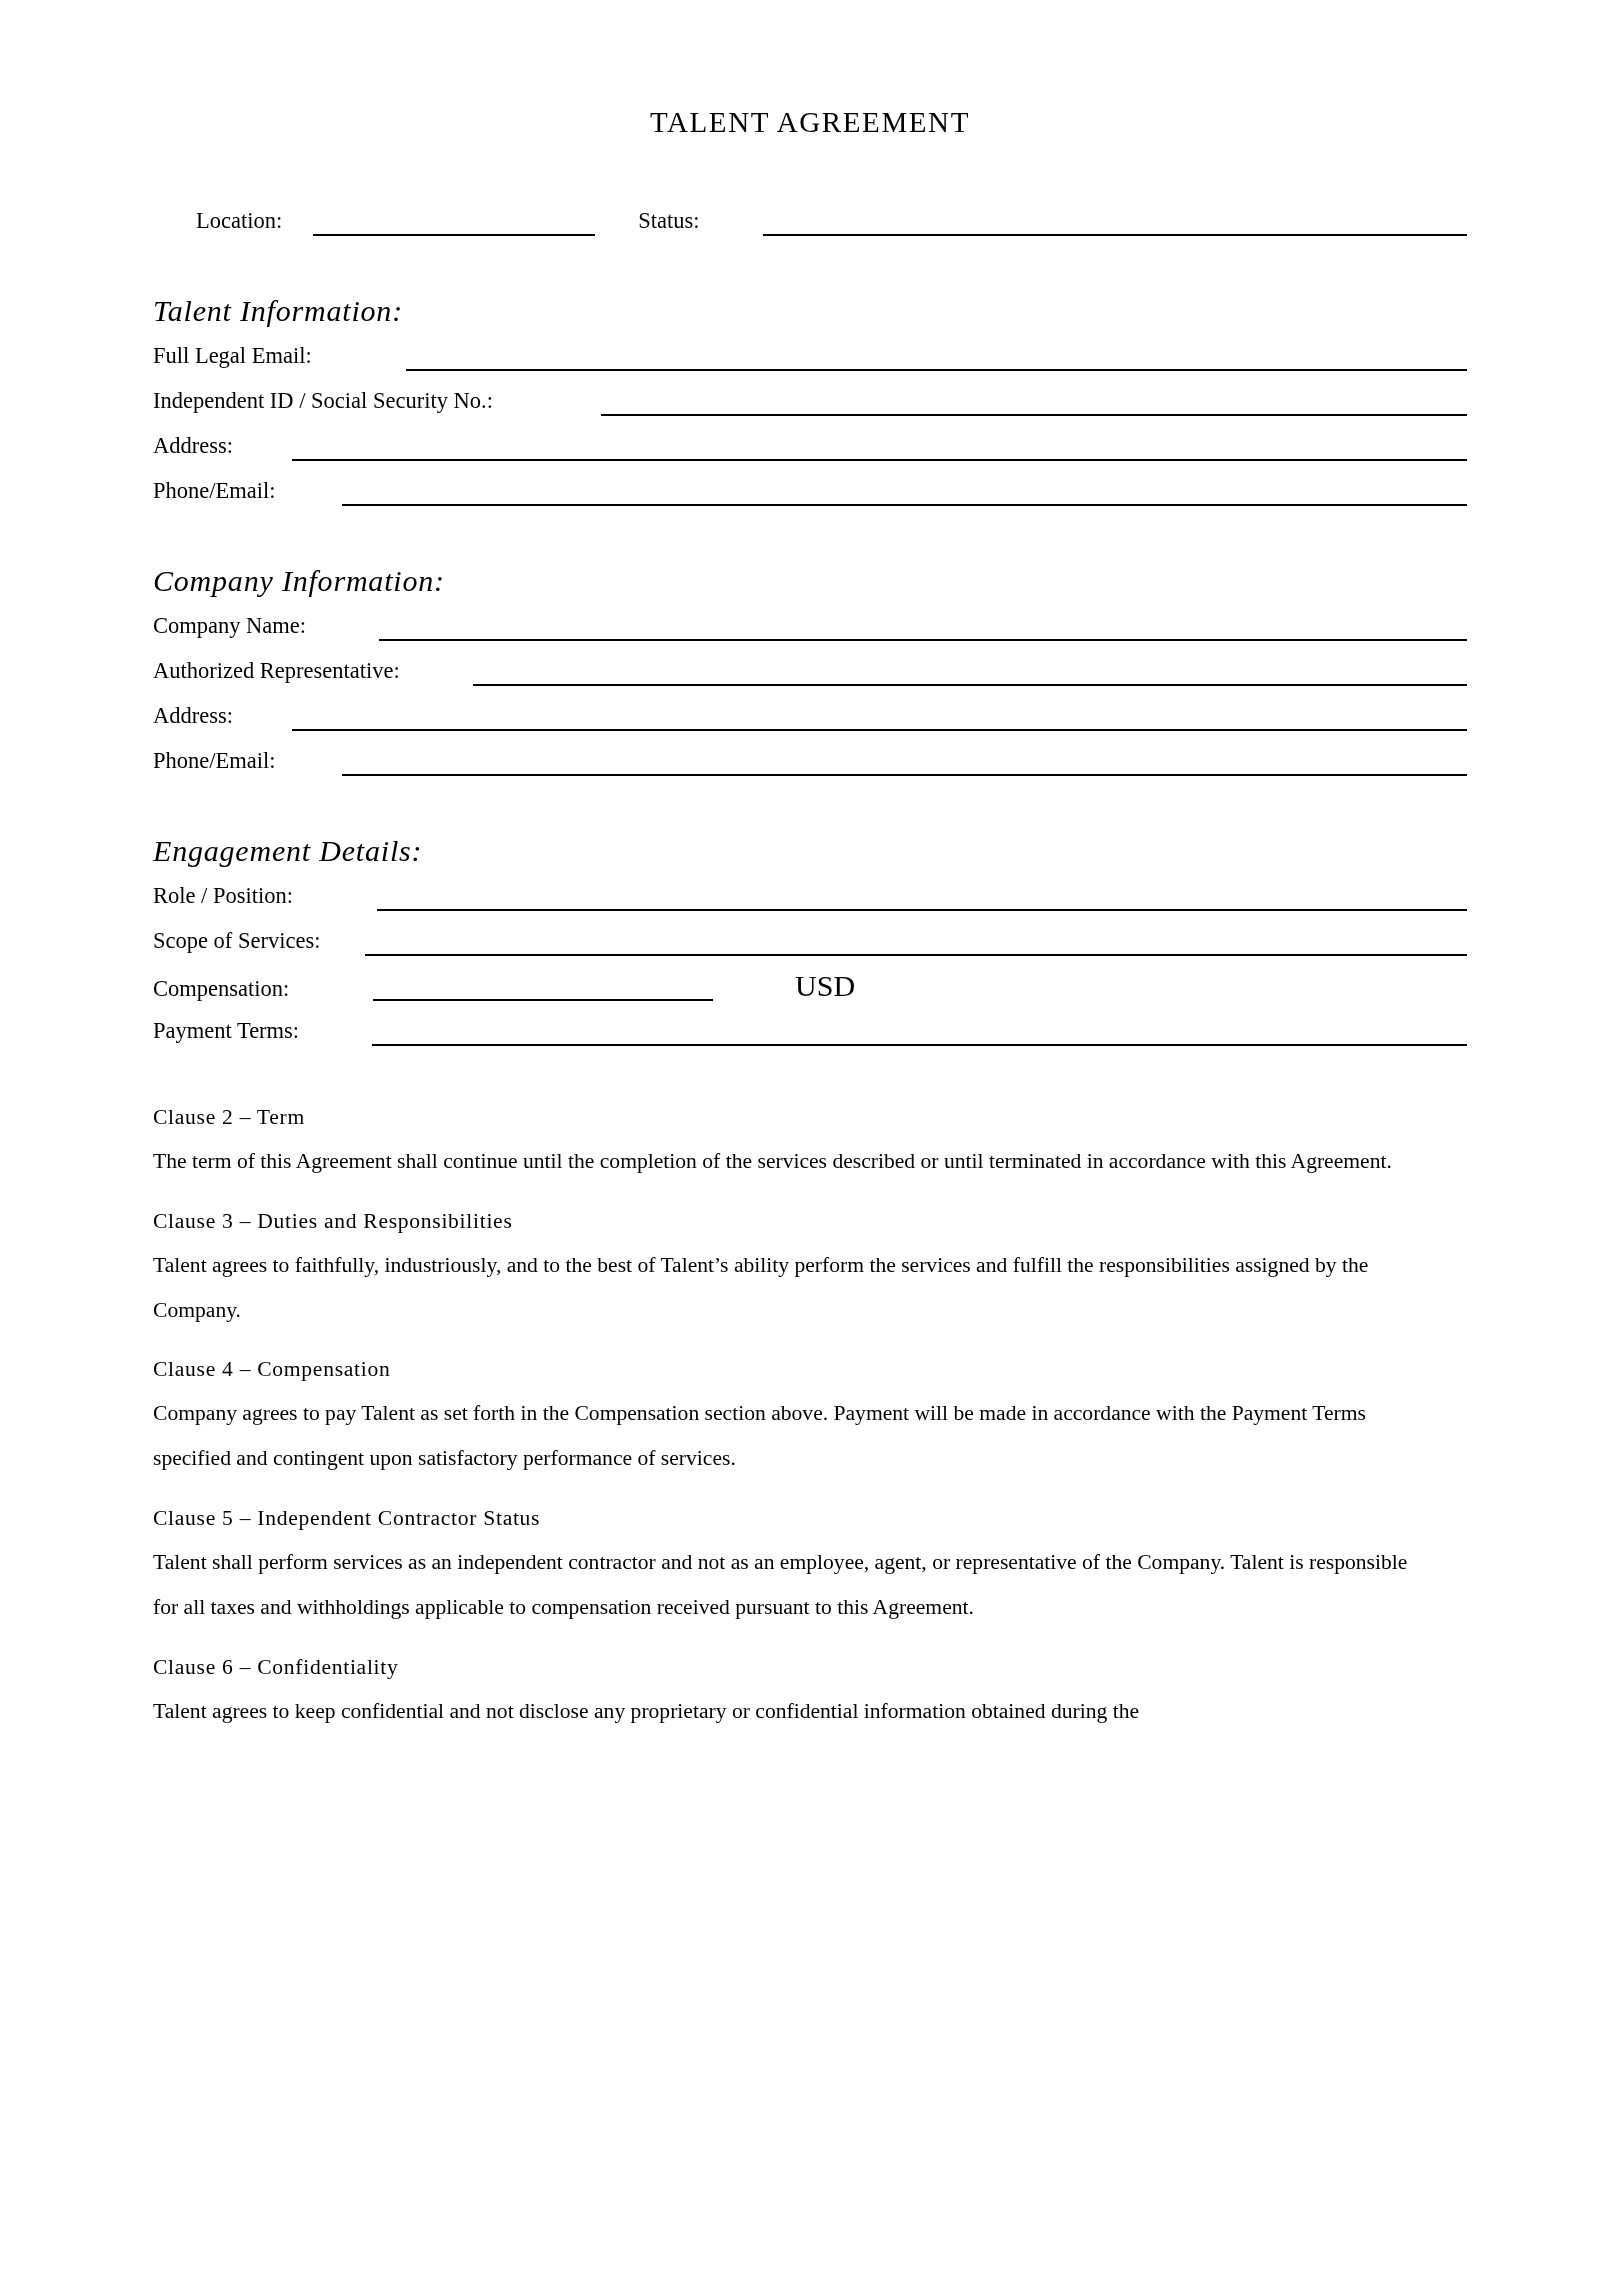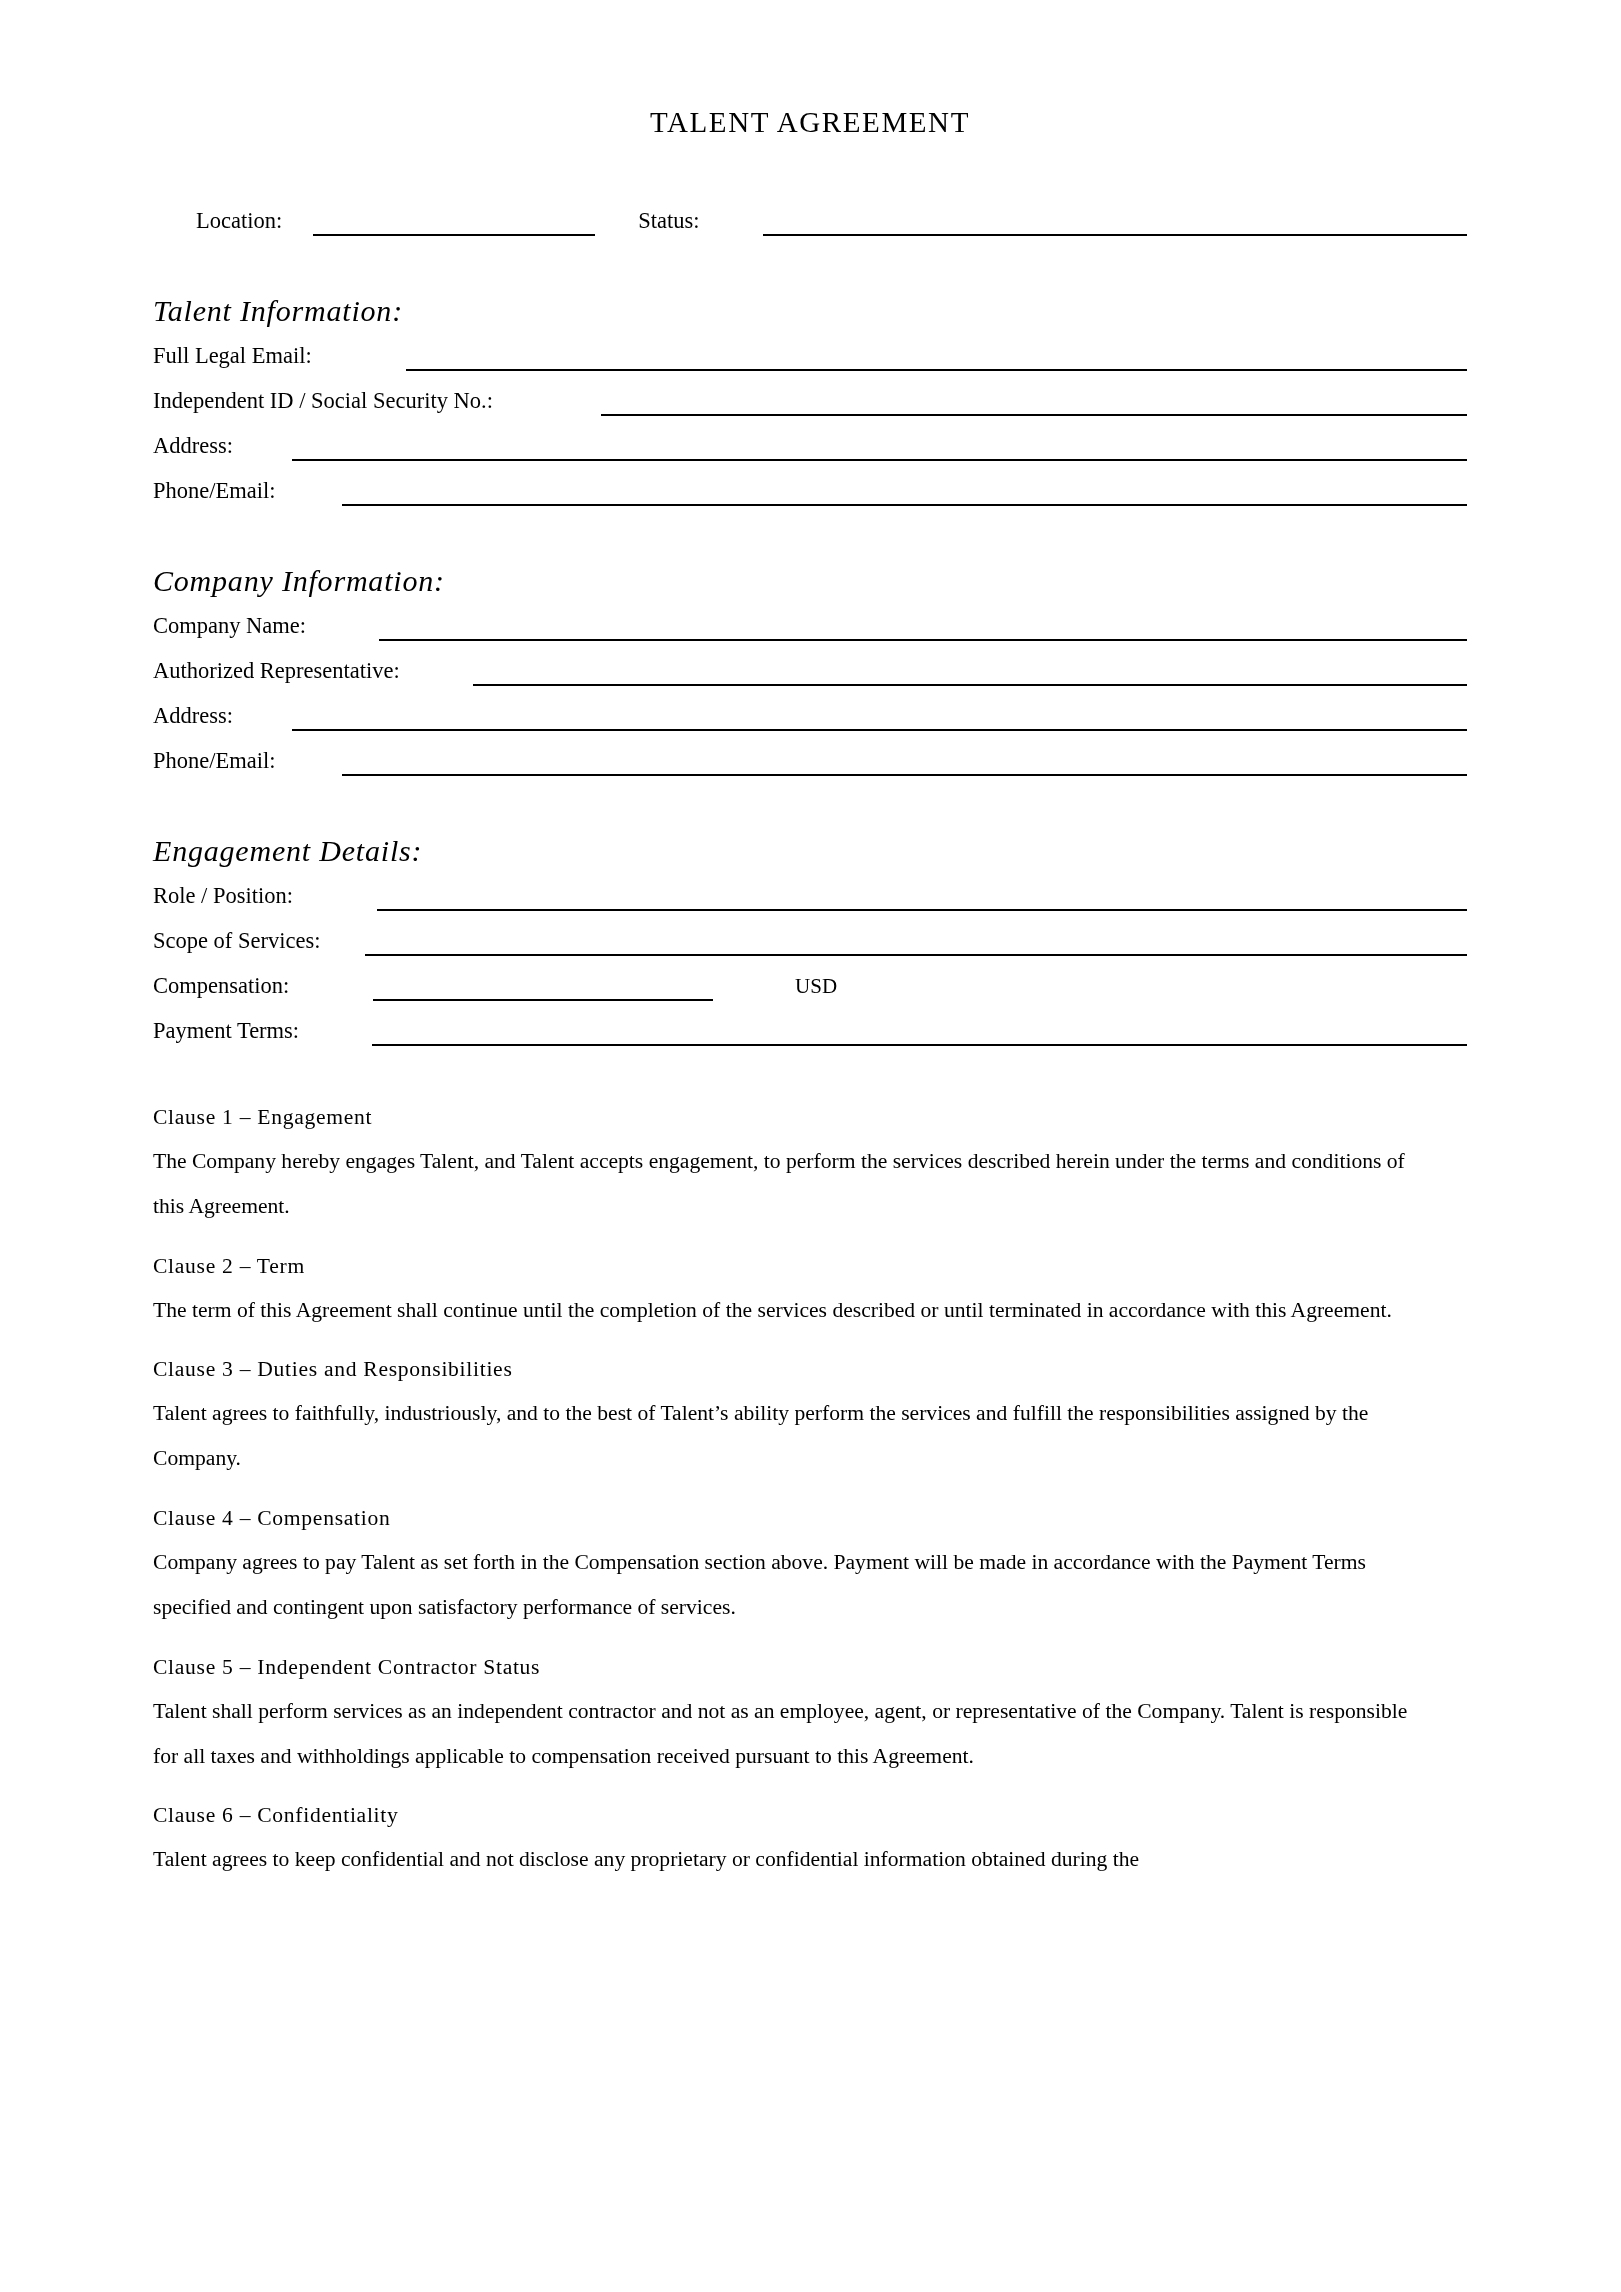--- a/index.html
+++ b/index.html
@@ -63,21 +63,21 @@
     height: 0;
     margin-bottom: 6.9px;
   }
   .form-row .rule.fixed {
     flex: 0 0 auto;
   }
   .form-row .suffix {
     flex: 0 0 auto;
     white-space: pre;
     padding-left: 82px;
-    font-size: 21px;
+    font-size: 30px;
   }
   .gap-36  { flex: 0 0 35px; }
   .gap-50  { flex: 0 0 49px; }
   .gap-58  { flex: 0 0 57px; }
   .gap-64  { flex: 0 0 63px; }
   .gap-76  { flex: 0 0 74px; }
   .gap-86  { flex: 0 0 84px; }
   .gap-100 { flex: 0 0 98px; }
 
   .section-head {
@@ -223,24 +223,20 @@
     </div>
 
     <div class="form-row">
       <span class="label">Payment Terms:</span>
       <span class="gap-64"></span>
       <span class="rule"></span>
     </div>
 
     <div class="clauses">
 
-      <div class="clause">
-        <div class="clause-title">Clause 1 – Engagement</div>
-        <div class="clause-body">The Company hereby engages Talent, and Talent accepts engagement, to perform the services described herein under the terms and conditions of this Agreement.</div>
-      </div>
 
       <div class="clause">
         <div class="clause-title">Clause 2 – Term</div>
         <div class="clause-body">The term of this Agreement shall continue until the completion of the services described or until terminated in accordance with this Agreement.</div>
       </div>
 
       <div class="clause">
         <div class="clause-title">Clause 3 – Duties and Responsibilities</div>
         <div class="clause-body">Talent agrees to faithfully, industriously, and to the best of Talent’s ability perform the services and fulfill the responsibilities assigned by the Company.</div>
       </div>

